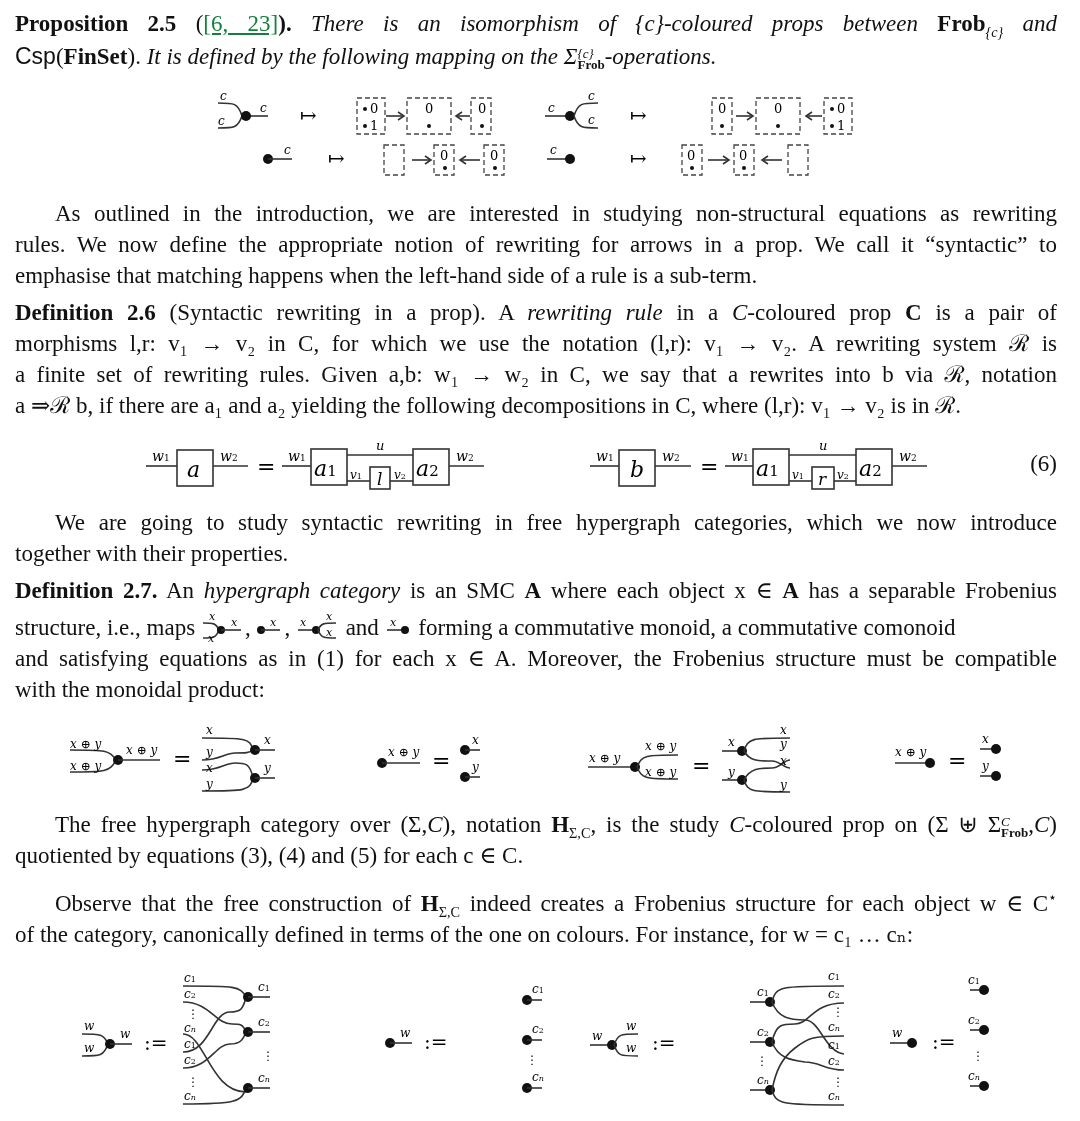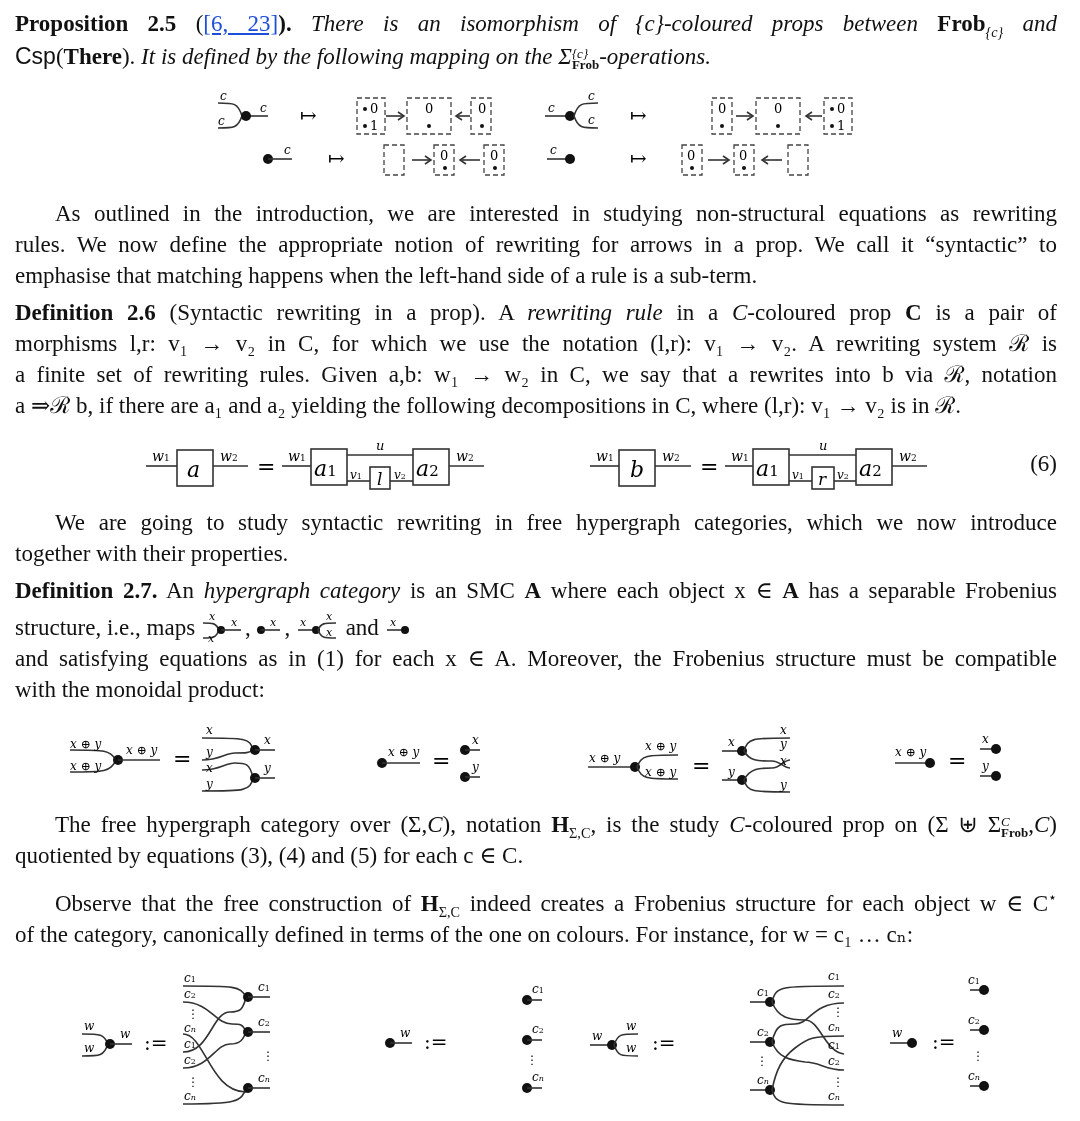--- a/index.html
+++ b/index.html
@@ -5,40 +5,40 @@
   html,body{margin:0;padding:0;background:#ffffff;}
   body{width:1080px;height:1121px;position:relative;overflow:hidden;
        font-family:"Liberation Serif","DejaVu Serif",serif;color:#111;}
   .abs{position:absolute;}
   .line{position:absolute;left:15px;width:1042px;font-size:23px;line-height:31px;white-space:nowrap;}
   .just{text-align:justify;text-align-last:justify;}
   .indent{padding-left:40px;box-sizing:border-box;}
   b{font-weight:bold;}
   i{font-style:italic;margin-top:46px;}
   .sans{font-family:"Liberation Sans","DejaVu Sans",sans-serif;margin-top:40px;}
-  a.cite{color:#1d4ed8;text-decoration:underline;}
+  a.cite{color:#15803d;text-decoration:underline;}
   sub,sup{font-size:62%;line-height:0;}
   svg text{font-family:"DejaVu Serif","Liberation Serif",serif;font-style:italic;}
   .dg line,.dg path,.dg rect{stroke:#333;stroke-width:1.6;fill:none;}
   .dg circle{fill:#111;stroke:none;}
   .dash rect{stroke:#444;stroke-width:1.3;stroke-dasharray:5 3;fill:none;}
   .eqnum{position:absolute;right:23px;font-size:23px;}
 </style>
 </head>
 <body>
 
 <div class="line just" style="top:8px;">
   <b>Proposition 2.5</b>
   <span>(</span><a class="cite">[6, 23]</a><b>).</b>
   <i>There is an isomorphism of {c}-coloured props between</i>
   <span><b>Frob</b><sub><i>{c}</i></sub></span>
   <i>and</i>
 </div>
 <div class="line" style="top:41px;">
-  <span class="sans">Csp</span>(<b>There</b>).
+  <span class="sans">Csp</span>(<b>FinSet</b>).
   <i>It is defined by the following mapping on the</i>
   <span><i>Σ</i><span style="display:inline-block;vertical-align:middle;line-height:11px;font-size:13px;text-align:left;"><i>{c}</i><br><b>Frob</b></span></span><i>-operations.</i>
 </div>
 
 <svg class="abs dg" style="left:200px;top:88px;" width="680" height="100">
 
   <g>
     <path d="M18 15 C34 15 38 15 42 28"></path>
       <path d="M18 40 C34 40 38 40 42 28"></path>
     <line x1="46" y1="28" x2="68" y2="28"></line>
@@ -258,20 +258,21 @@
     <text x="4" y="12" font-size="11">x</text>
       <text x="30" y="6" font-size="11">x</text>
       <text x="30" y="22" font-size="11">x</text>
   </svg>
   <span>and</span>
   <svg width="28" height="30" style="vertical-align:-9px" class="dg">
     <line x1="2" y1="16" x2="20" y2="16"></line>
       <circle cx="20" cy="16" r="4"></circle>
       <text x="5" y="12" font-size="11">x</text>
   </svg>
+  <span>forming a commutative monoid, a commutative comonoid</span>
 </div>
 <div class="line just" style="top:643px;">and satisfying equations as in (1) for each x ∈ A. Moreover, the Frobenius structure must be compatible</div>
 <div class="line" style="top:674px;">with the monoidal product:</div>
 
 <svg class="abs dg" style="left:60px;top:718px;" width="1000" height="84">
 
   <g>
     <path d="M10 32 C45 32 50 32 56 42"></path>
       <path d="M10 54 C45 54 50 54 56 42"></path>
       <circle cx="58" cy="42" r="5"></circle>

